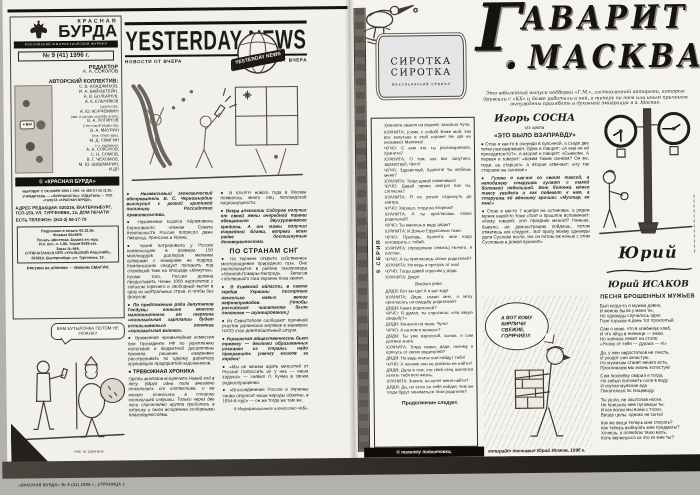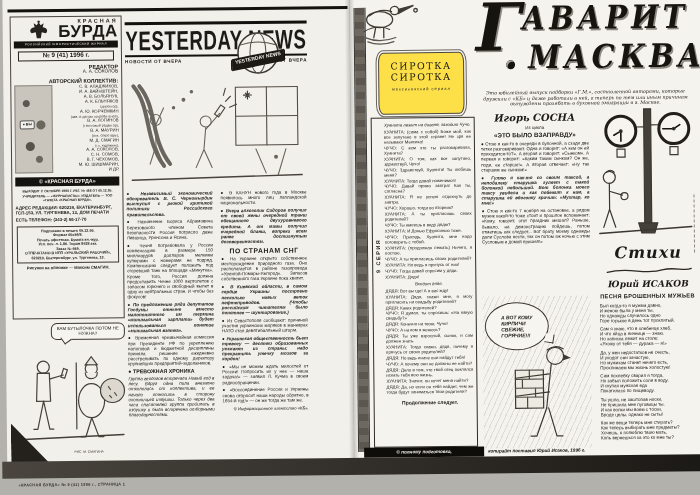--- a/index.html
+++ b/index.html
@@ -53,21 +53,21 @@
   .col2{left:221px;top:189px;width:86px}
   .col>div{margin-bottom:2.6px}
   .col .em{font-weight:bold;font-style:italic}
   .col .it{font-style:italic}
   .col .hdr{font-size:5.3px;font-weight:bold;text-align:left;margin:2px 0}
   .col .hdr2{font-size:6.8px;font-weight:bold;text-align:center;letter-spacing:.6px;margin:3.5px 0 3px}
   .col .credit{font-style:italic;text-align:right;font-size:4.2px;margin-top:3px}
   
   .post{left:356px;top:8px;width:12px;height:444px;background:repeating-linear-gradient(180deg,#5b564f 0 7px,#6d6860 7px 14px);border-left:1px solid #39352f;border-right:1px solid #39352f;box-sizing:border-box}
   .bird{left:342px;top:-2px}
-  .scroll{left:380px;top:53px;width:86px;height:62px;background:#fde047;border:1px solid #4a463f;border-radius:5px/10px;box-shadow:0 0 0 1.5px #f7f5ef,0 0 0 2.5px #6a655d;box-sizing:border-box;padding-top:7px}
+  .scroll{left:380px;top:36px;width:86px;height:62px;background:#e5e5e5;border:1px solid #4a463f;border-radius:5px/10px;box-shadow:0 0 0 1.5px #f7f5ef,0 0 0 2.5px #6a655d;box-sizing:border-box;padding-top:19px}
   .scroll-title{font-family:"DejaVu Serif",serif;font-size:9.5px;letter-spacing:1.5px;text-align:center;line-height:11px}
   .scroll-sub{font-size:4px;letter-spacing:1px;text-align:center;margin-top:4px;color:#2b2824}
   .dlgBox{left:372px;top:118px;width:104px;height:330px;border:1px solid #2f2c28;box-sizing:border-box;padding:3px 3px 2px 12px;background:#f5f3ee}
   .series{position:absolute;left:2px;top:120px;writing-mode:vertical-rl;transform:rotate(180deg);font-size:5.5px;font-weight:bold;letter-spacing:1.5px}
   .dlg{font-size:4.35px;line-height:4.95px;text-align:justify}
   .dlg>div{margin-bottom:1px}
   .dlg .stage{text-align:center;font-style:italic;margin:2px 0}
   .continued{font-size:5px;font-weight:bold;text-align:center;margin-top:4px}
   .hFooterBar{left:362px;top:448px;width:120px;height:10px;background:#0f0d0a;color:#f2f0ea;font-size:4.6px;font-weight:bold;font-style:italic;line-height:10px;text-align:center}
   .hFooterRest{left:486px;top:450px;font-size:4.6px;font-weight:bold;font-style:italic;color:#12100d}
@@ -354,21 +354,21 @@
       <circle cx="77" cy="28" r="1.3" fill="#16130f"></circle>
       <rect x="73" y="46" width="8" height="8"></rect>
       <circle cx="12" cy="76" r="6"></circle>
       <path d="M9,71 q4,-4 8,0"></path>
       <path d="M12,82 L12,108 M12,90 L25,94 M12,108 L6,126 M12,108 L18,126"></path>
       <circle cx="27" cy="95" r="3.5"></circle>
       <path d="M2,132 L94,126" stroke-width="1.5"></path>
     </g>
   </svg>
   <div class="n rubric">
-    <span class="rubric-word">Стихи</span>
+    <span class="rubric-word">Юрий</span>
     <svg width="90" height="10" viewBox="0 0 90 10">
       <path d="M4,6 C28,0 40,10 60,4 C70,1 82,6 88,3" fill="none" stroke="#2c2924" stroke-width="1.3" stroke-linecap="round"></path>
     </svg>
   </div>
   <div class="n script poem-author">Юрий ИСАКОВ</div>
   <div class="n poem-title">ПЕСНЯ БРОШЕННЫХ МУЖЬЕВ</div>
   <div class="n stanzas">
       <div class="stanza">Был когда-то я мужем давно,
 И женою была у меня ты,
 Но однажды случилось одно

